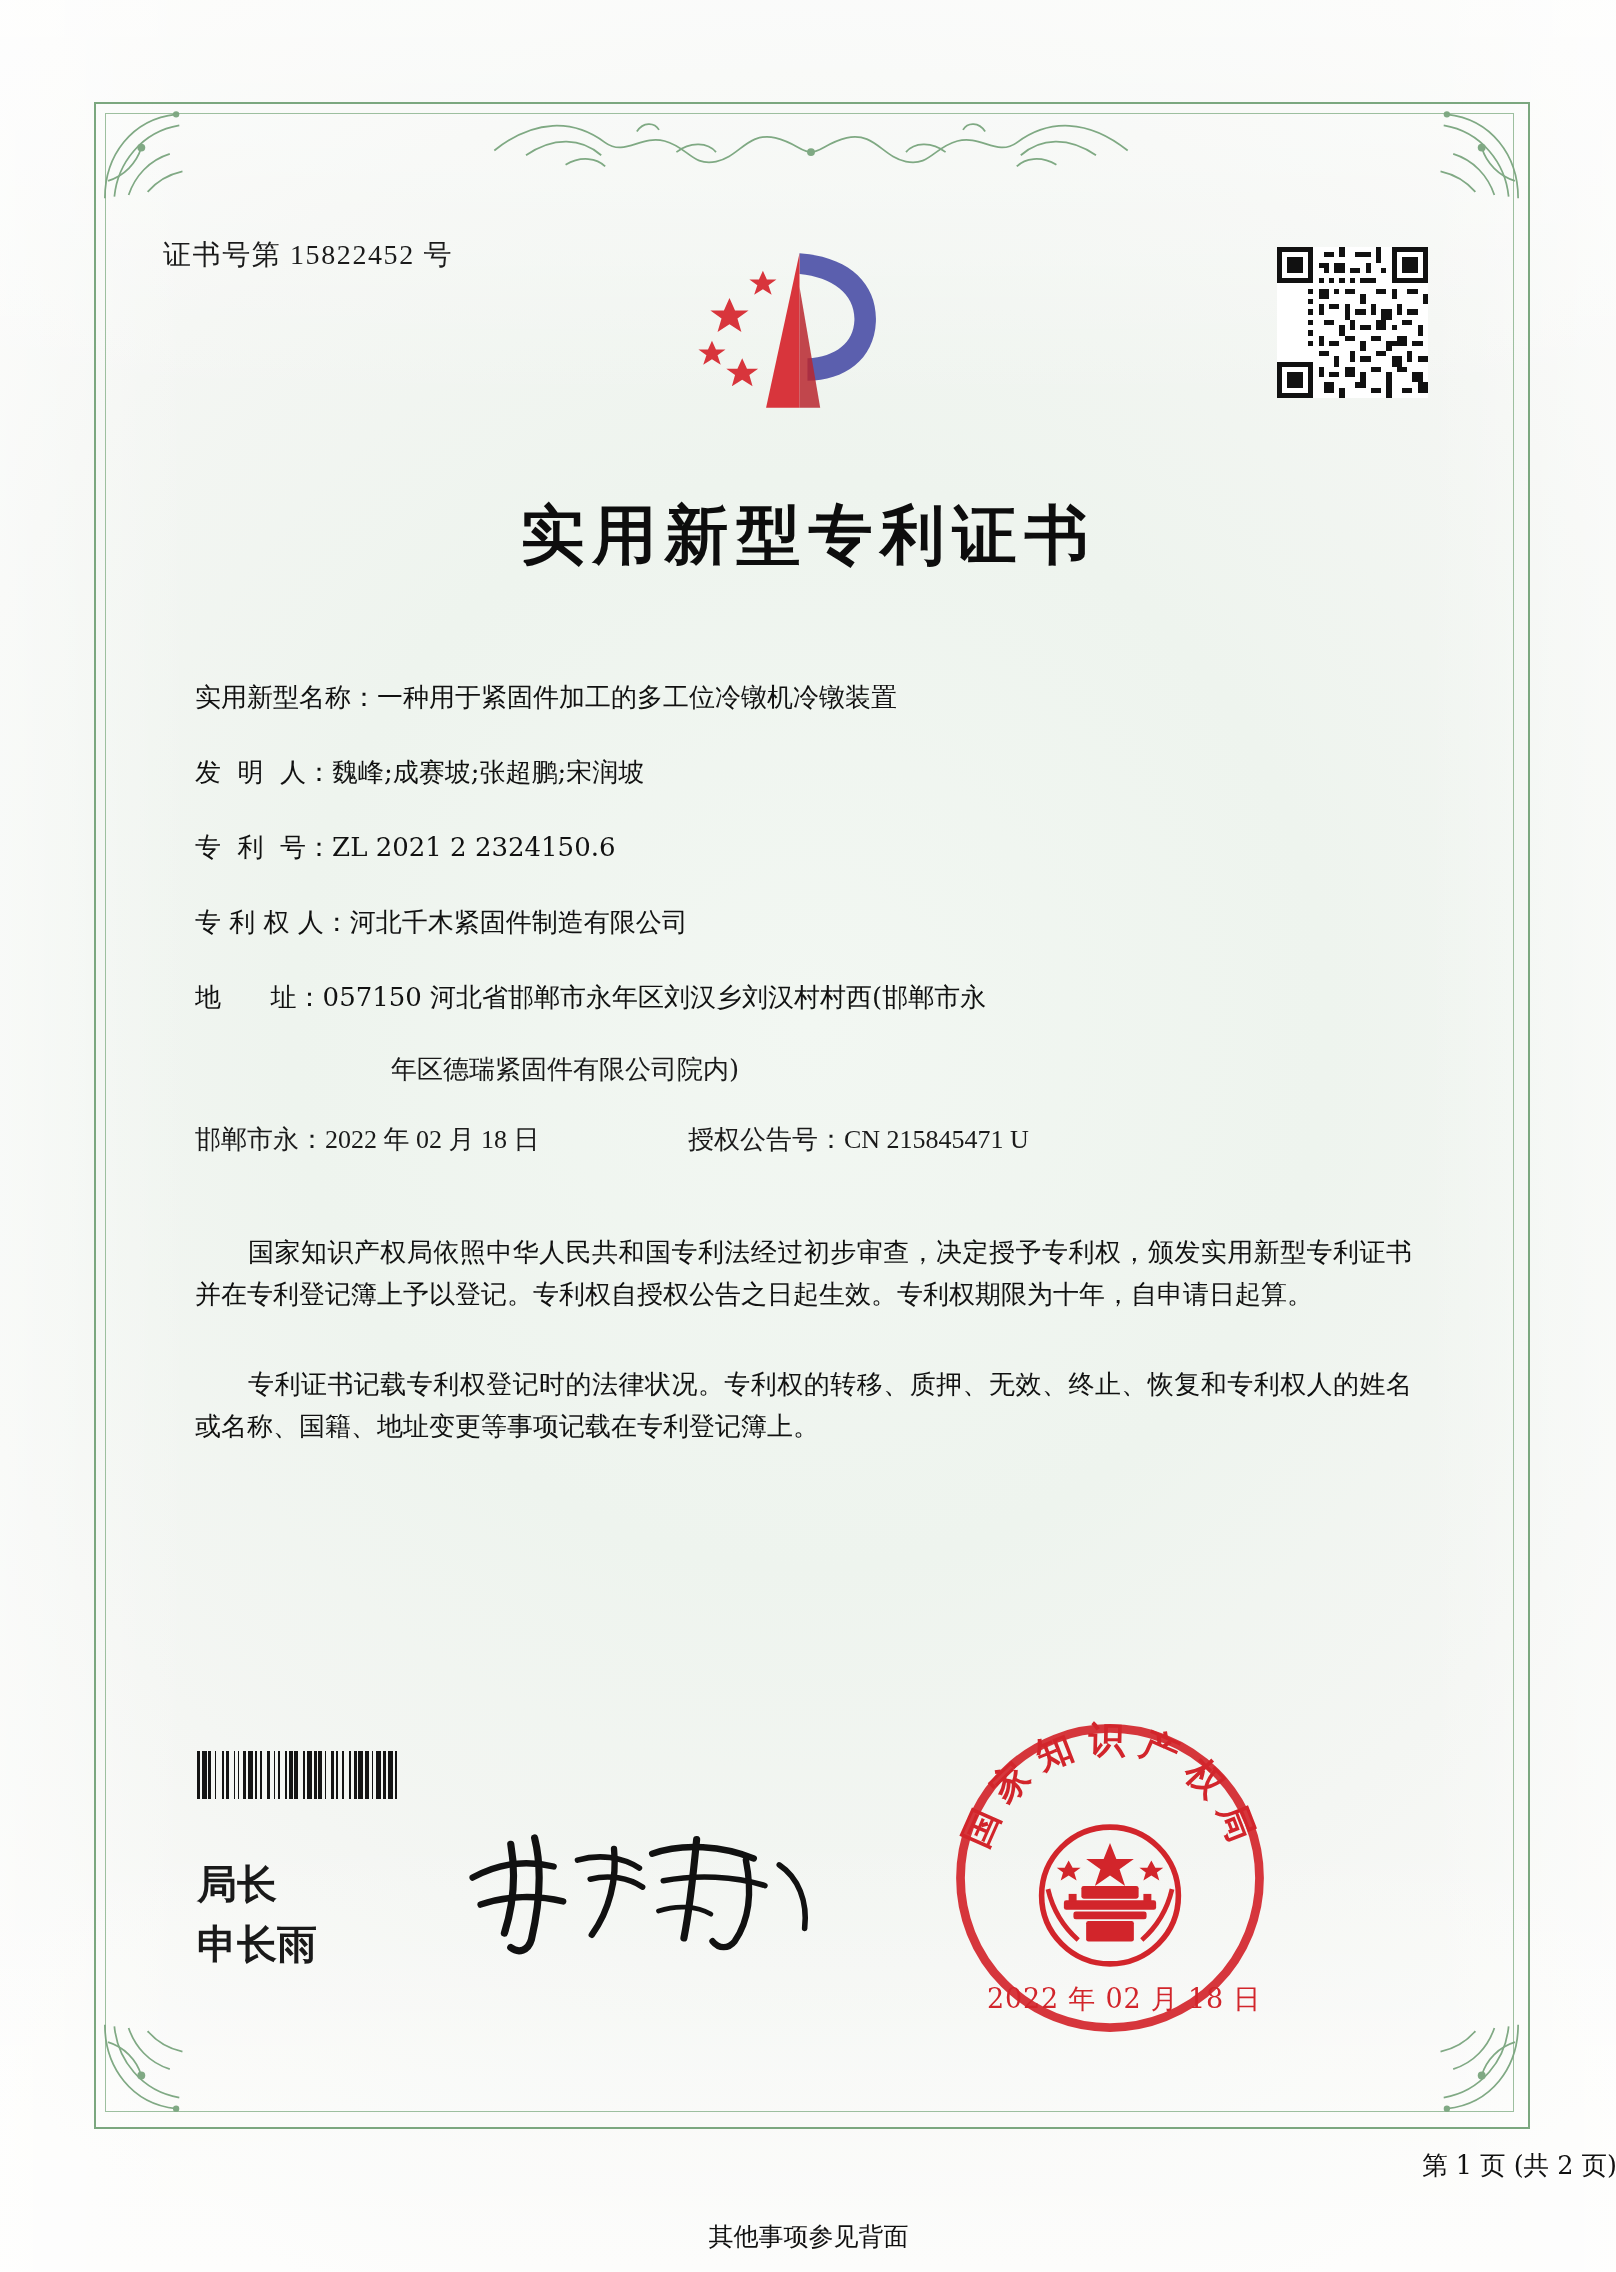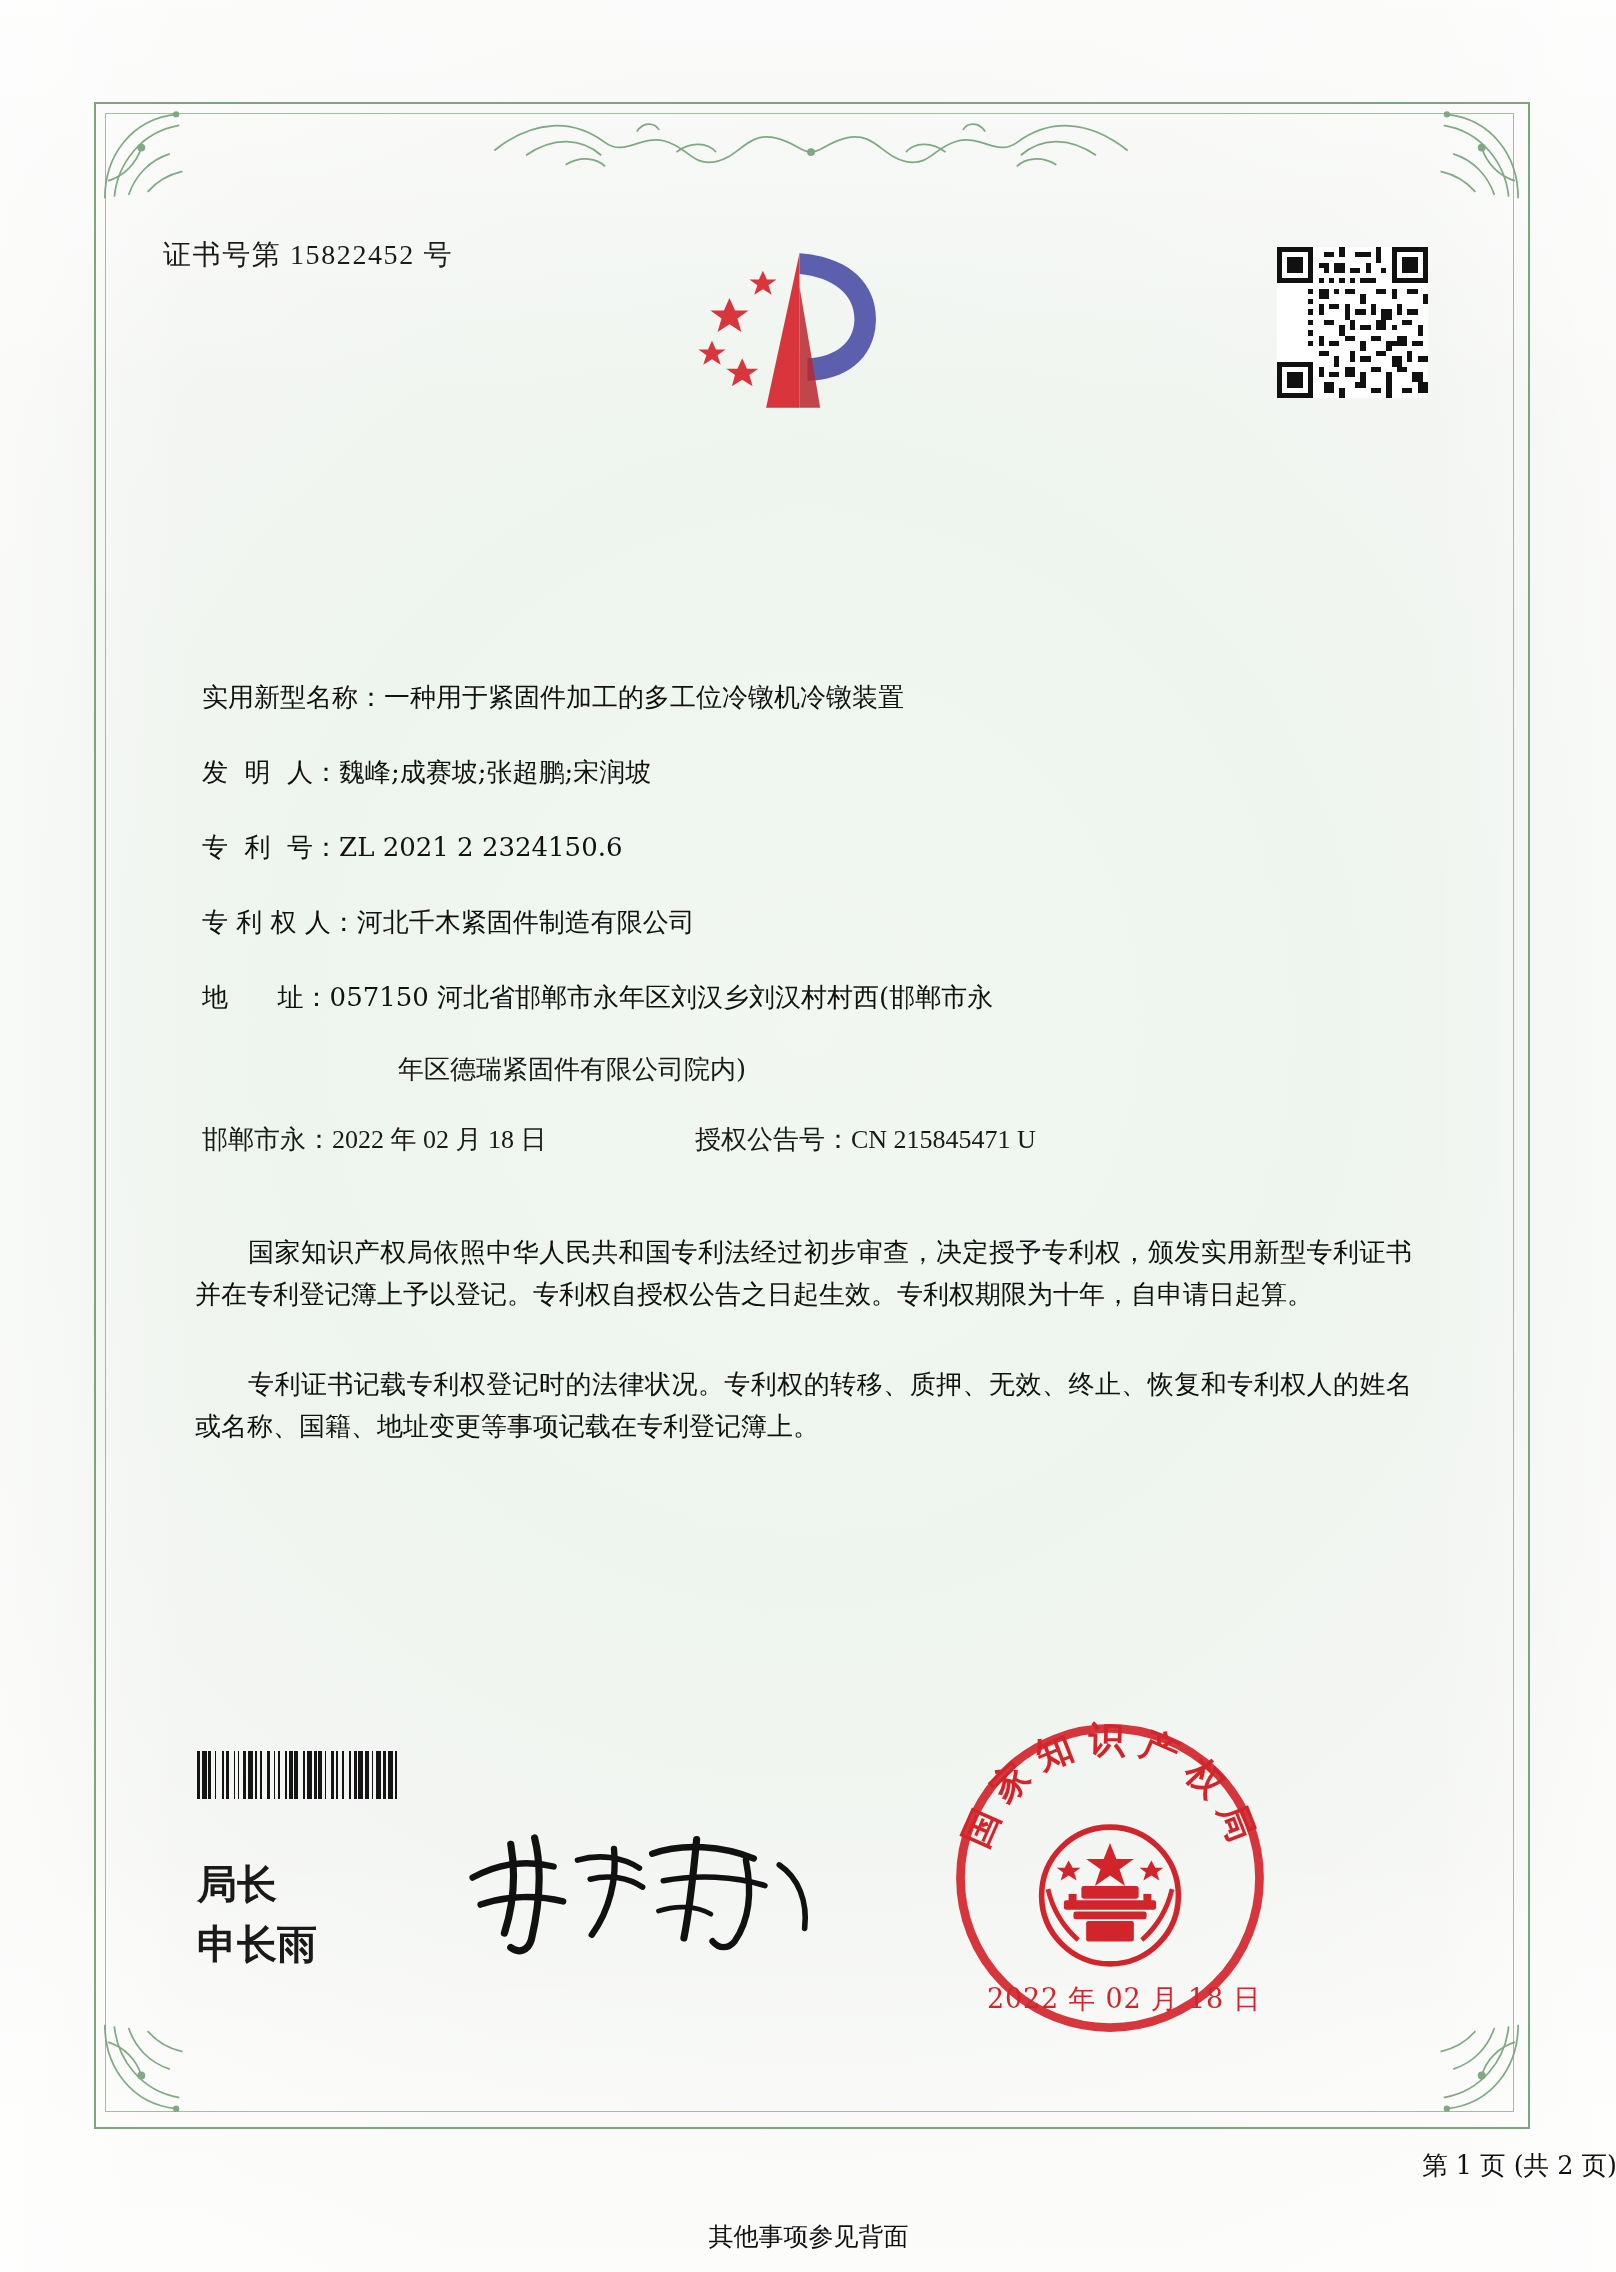--- a/index.html
+++ b/index.html
@@ -99,21 +99,21 @@
     font-family: "DejaVu Serif", "Liberation Serif", serif;
     font-weight: bold;
     font-size: 64px;
     letter-spacing: 8px;
     color: #0d0d0d;
   }
 
   
   .fields {
     position: absolute;
-    left: 202px; top: 680px;
+    left: 195px; top: 680px;
     width: 1217px;
   }
   .frow {
     display: flex;
     align-items: flex-start;
     margin-bottom: 40px;
     font-size: 26px;
     line-height: 1.35;
     color: #111;
   }
@@ -411,20 +411,21 @@
           <rect x="24" y="27" width="2" height="1"></rect>
         <rect x="27" y="26" width="2" height="2"></rect>
         <rect x="8" y="3" width="1" height="1"></rect>
           <rect x="20" y="4" width="1" height="1"></rect>
         <rect x="22" y="18" width="1" height="1"></rect>
           <rect x="17" y="6" width="1" height="1"></rect>
       </g>
     </svg>
   </div>
 
+  <div class="doc-title">实用新型专利证书</div>
 
   <div class="fields">
     <div class="frow">
       <span class="flabel">实用新型名称：</span>
       <span class="fvalue">一种用于紧固件加工的多工位冷镦机冷镦装置</span>
     </div>
     <div class="frow">
       <span class="flabel">发  明  人：</span>
       <span class="fvalue">魏峰;成赛坡;张超鹏;宋润坡</span>
     </div>

